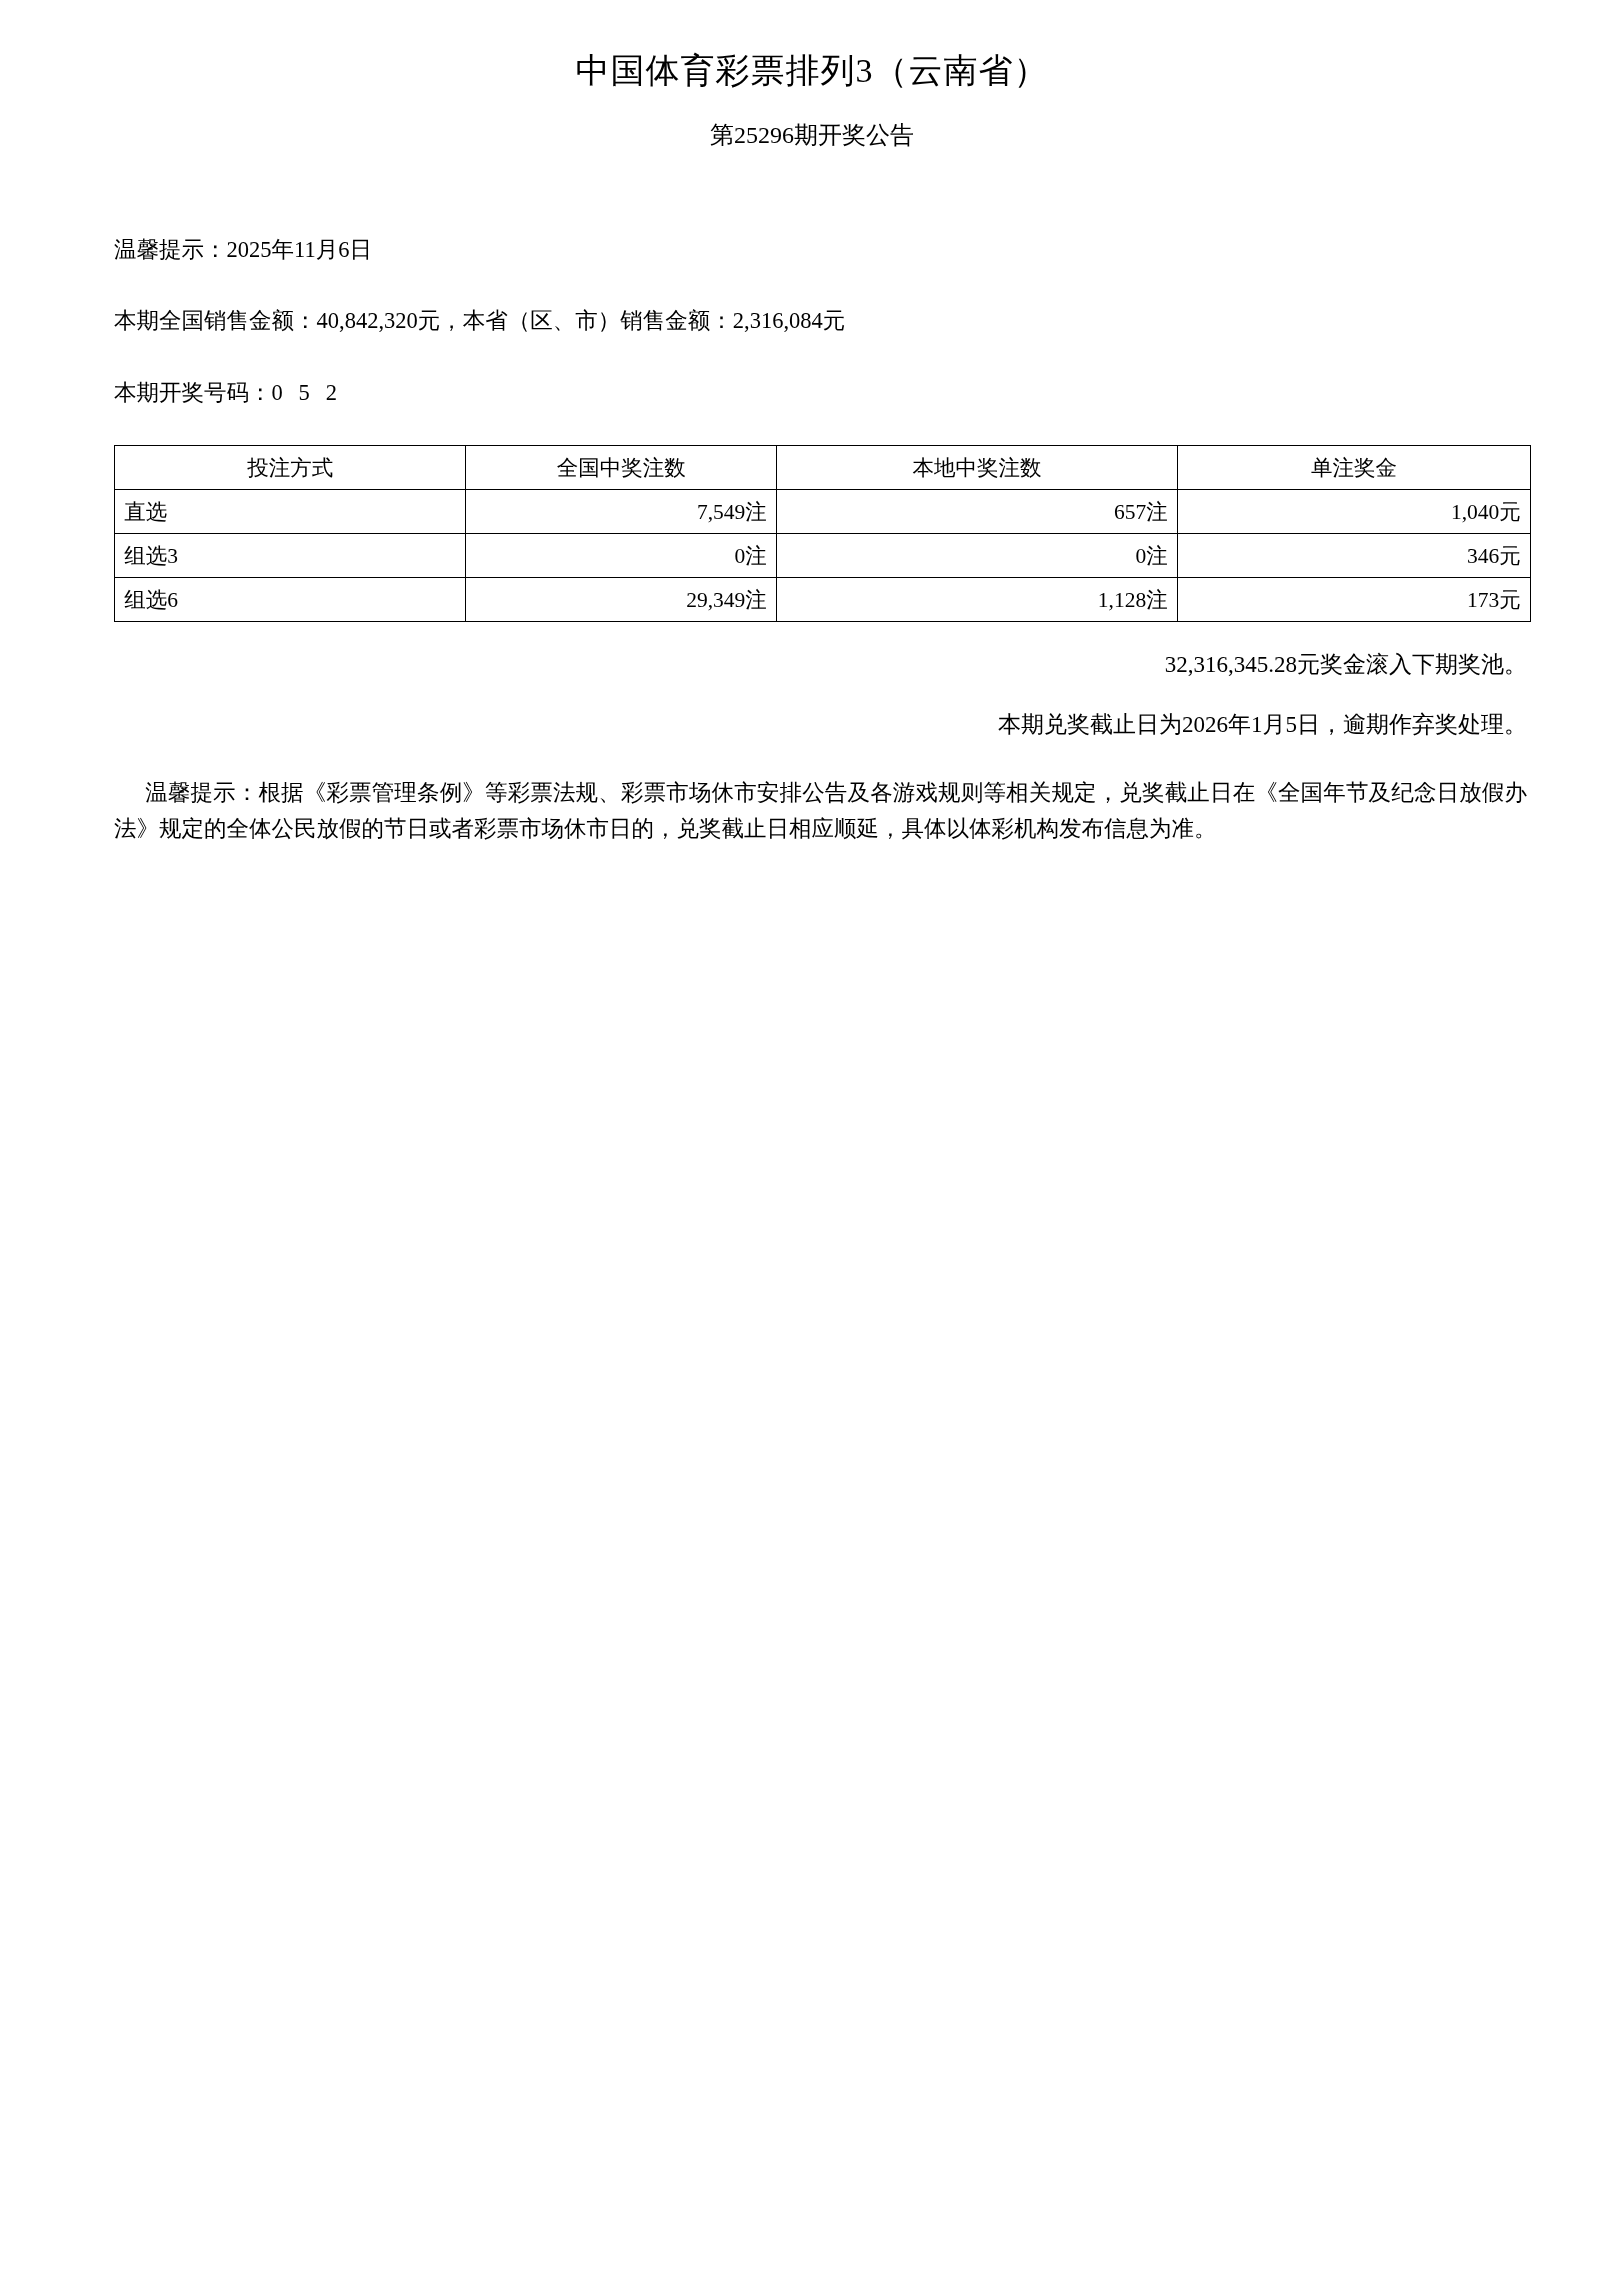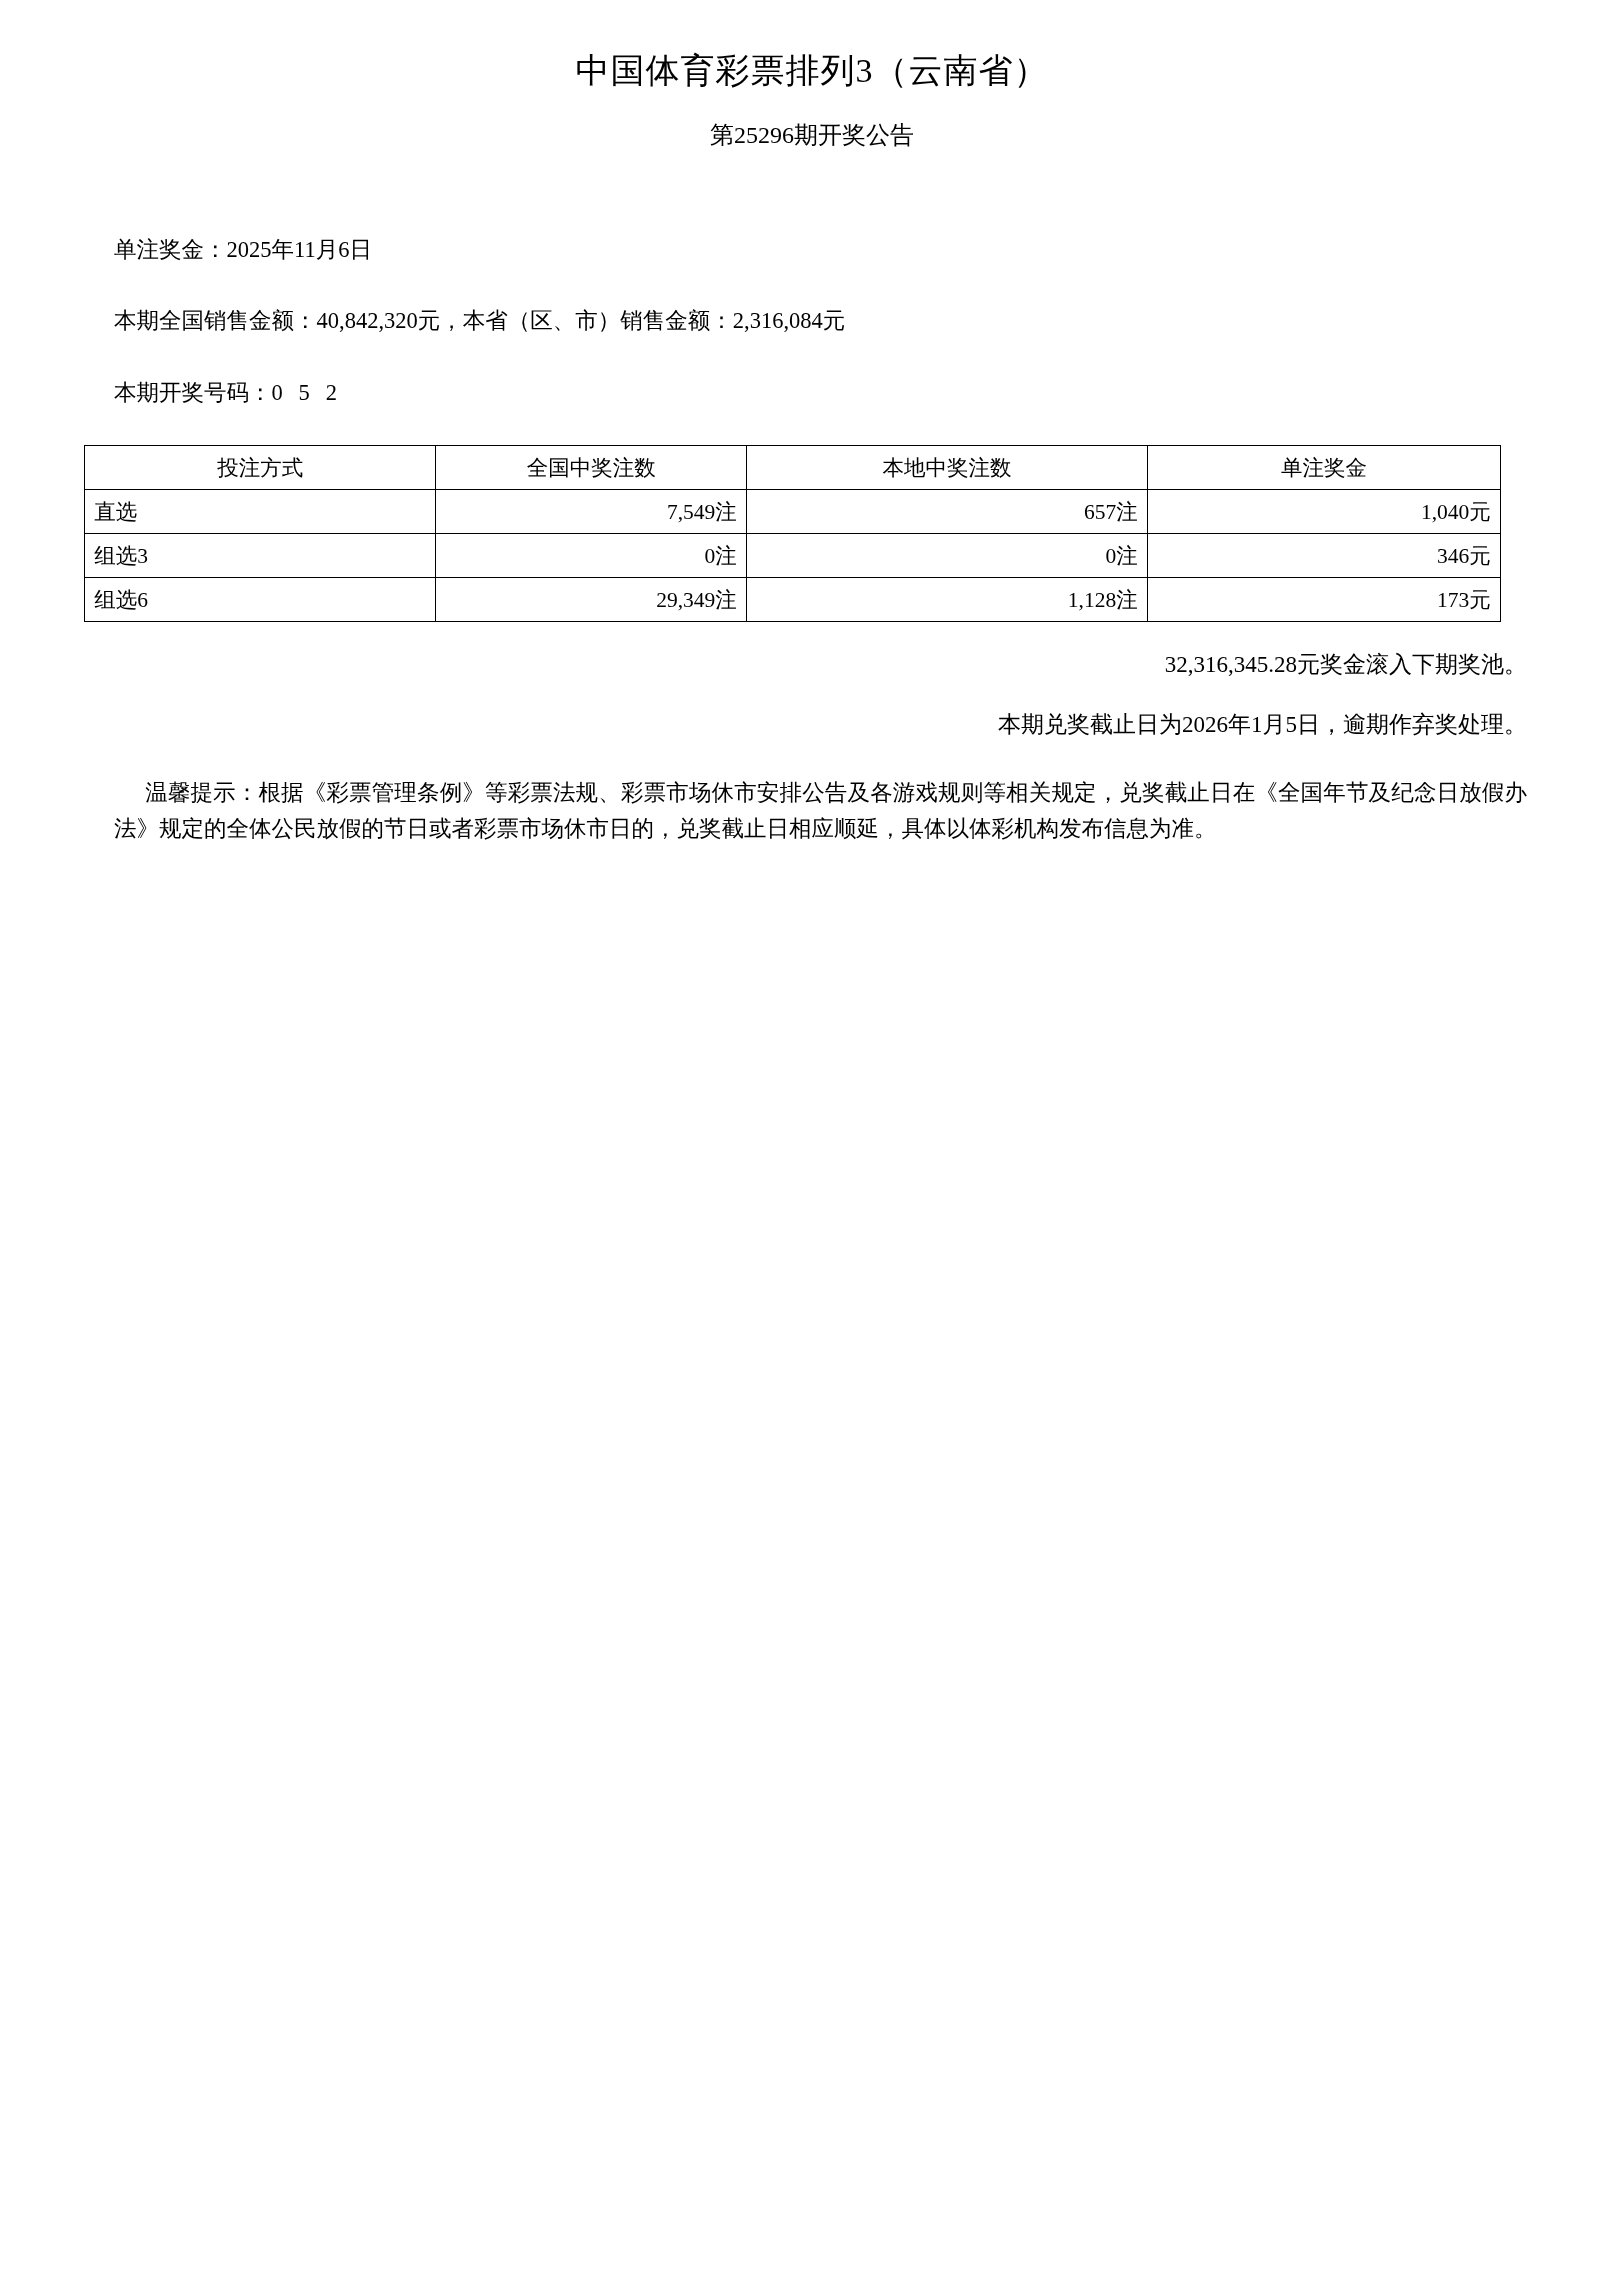--- a/index.html
+++ b/index.html
@@ -45,21 +45,21 @@
   }
   .line.first {
     margin-top: 82px;
   }
   .numbers {
     letter-spacing: 5.1px;
   }
   table.prize {
     border-collapse: collapse;
     margin-top: 35px;
-    margin-left: 84px;
+    margin-left: 114px;
     width: 1417px;
     font-size: 21.5px;
   }
   table.prize th, table.prize td {
     border: 1px solid #000000;
     height: 43px;
     padding: 0 9.2px;
     font-weight: normal;
   }
   table.prize th {
@@ -94,21 +94,21 @@
 </style>
 </head>
 <body>
 
 <div class="page">
 
   <div class="title">中国体育彩票排列3（云南省）</div>
   <div class="subtitle">第25296期开奖公告</div>
 
   <div class="body-block">
-    <div class="line first">单注奖金：2025年11月6日</div>
+    <div class="line first">温馨提示：2025年11月6日</div>
     <div class="line">本期全国销售金额：40,842,320元，本省（区、市）销售金额：2,316,084元</div>
     <div class="line"><span>本期开奖号码：</span><span class="numbers">0 5 2</span></div>
   </div>
 
   <table class="prize">
     <thead>
       <tr>
         <th class="col-mode">投注方式</th>
         <th class="col-nat">全国中奖注数</th>
         <th class="col-loc">本地中奖注数</th>

